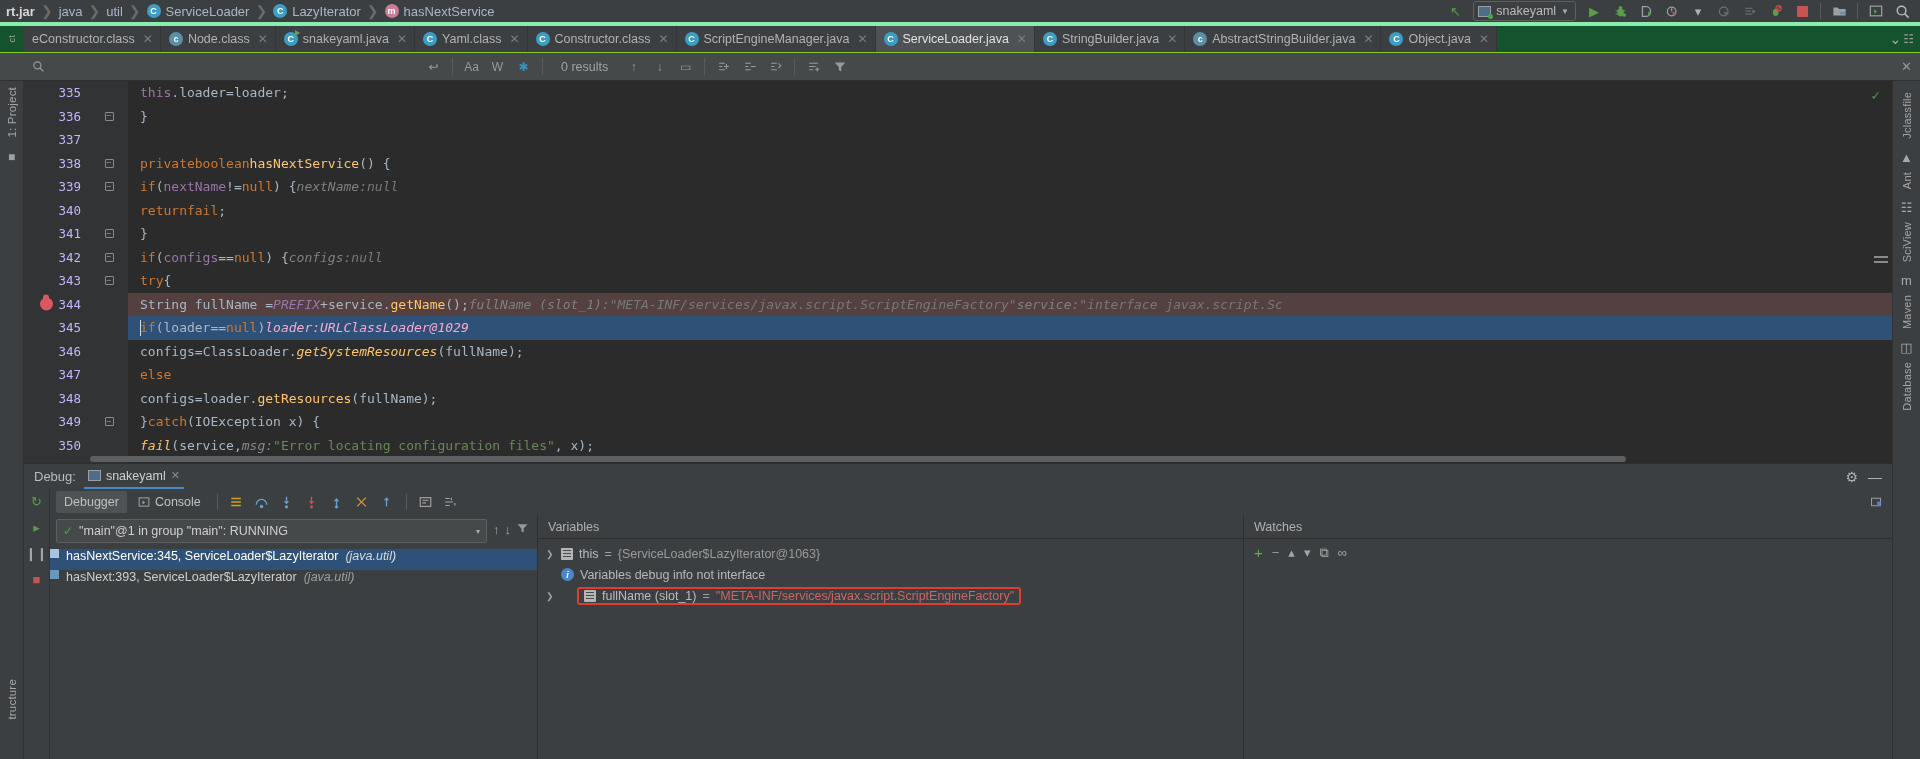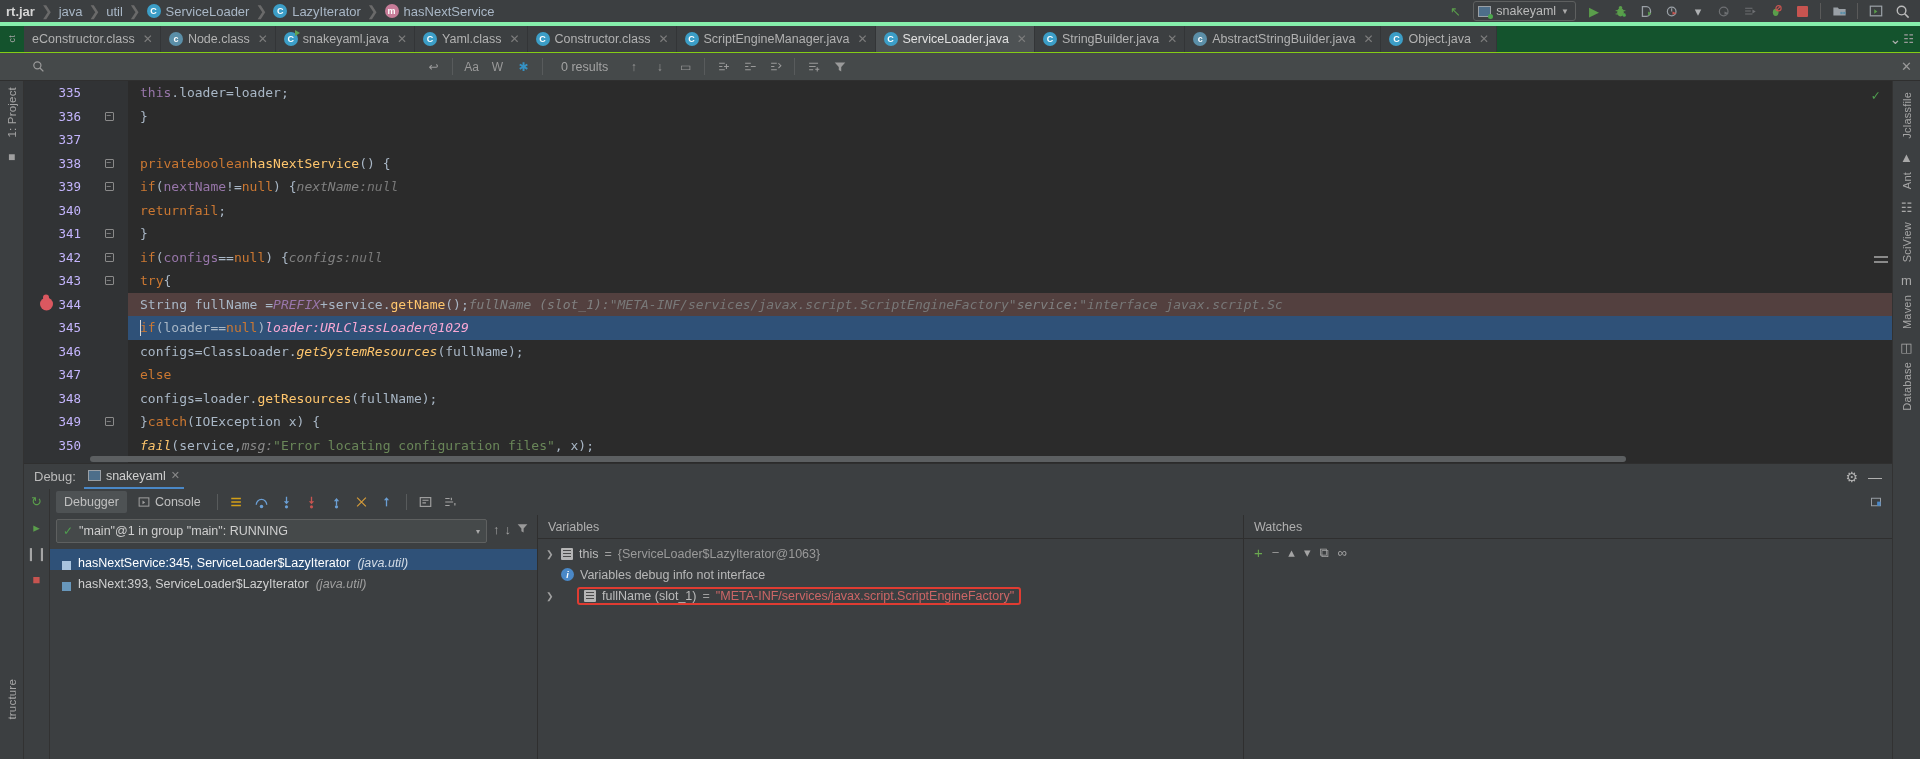--- a/index.html
+++ b/index.html
@@ -232,21 +232,21 @@
 
   .frame-sel {
     height: 24px; display: flex; align-items: center; gap: 6px; margin: 4px 6px 0 6px;
     border: 1px solid #5e6060; border-radius: 2px; padding: 0 6px; font-size: 12.5px; color: #cfcfcf;
     background: #45494a;
   }
   .frame-sel .caret-dn { margin-left: auto; }
   .frame-ctrl { display: flex; align-items: center; gap: 5px; padding-right: 8px; }
 
   .frow {
-    height: 21px; display: flex; align-items: flex-end; gap: 7px; padding-left: 12px;
+    height: 21px; display: flex; align-items: flex-start; gap: 7px; 
     font-size: 12.5px; color: #cfcfcf; white-space: nowrap;
   }
   .frow.sel { background: #2f5178; color: #ffffff; }
   .fsq { width: 9px; height: 9px; background: #6897bb; flex: 0 0 9px; }
   .frow.sel .fsq { background: #a9c3de; }
   .italic-pkg { color: #9e9e9e; font-style: italic; }
   .frow.sel .italic-pkg { color: #d3dce6; }
 
   .vrow {
     height: 21px; display: flex; align-items: center; gap: 5px; padding-left: 8px;

